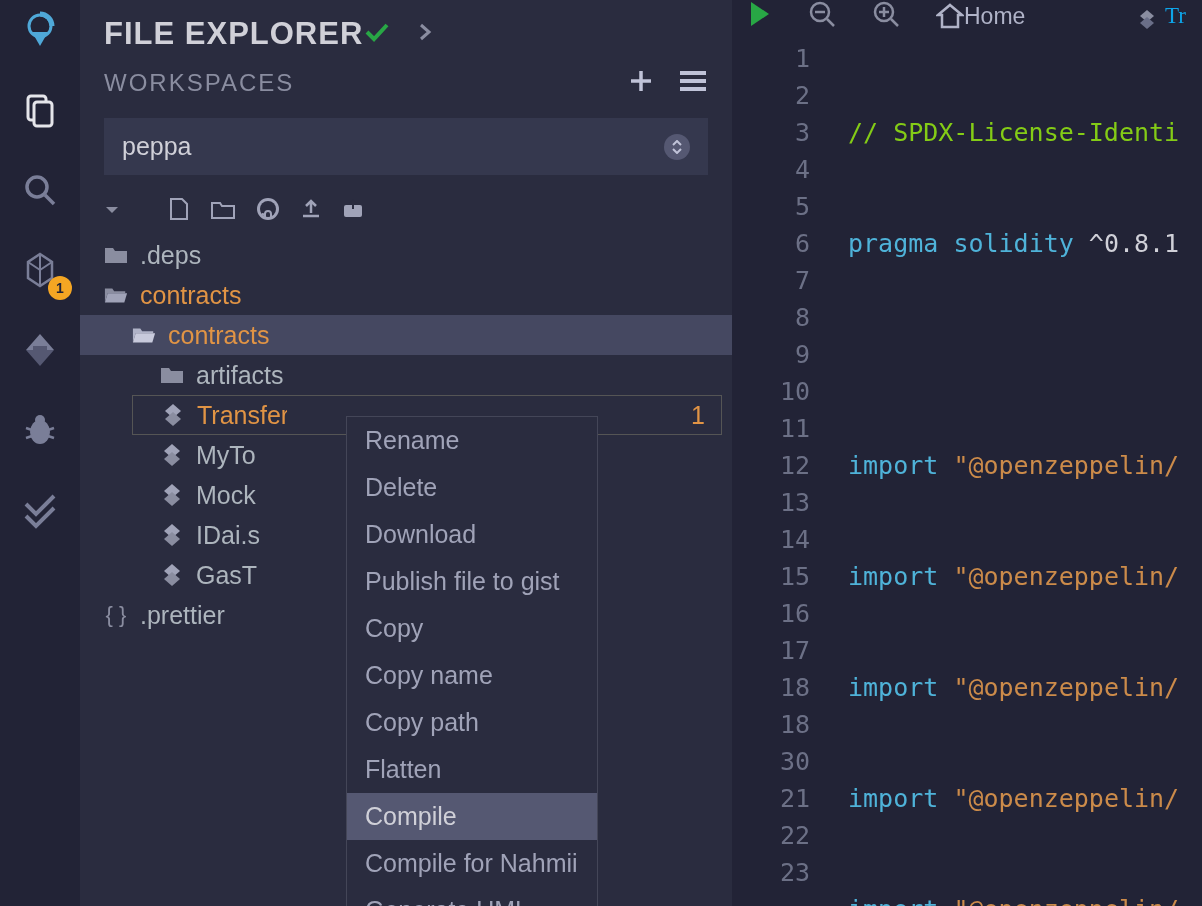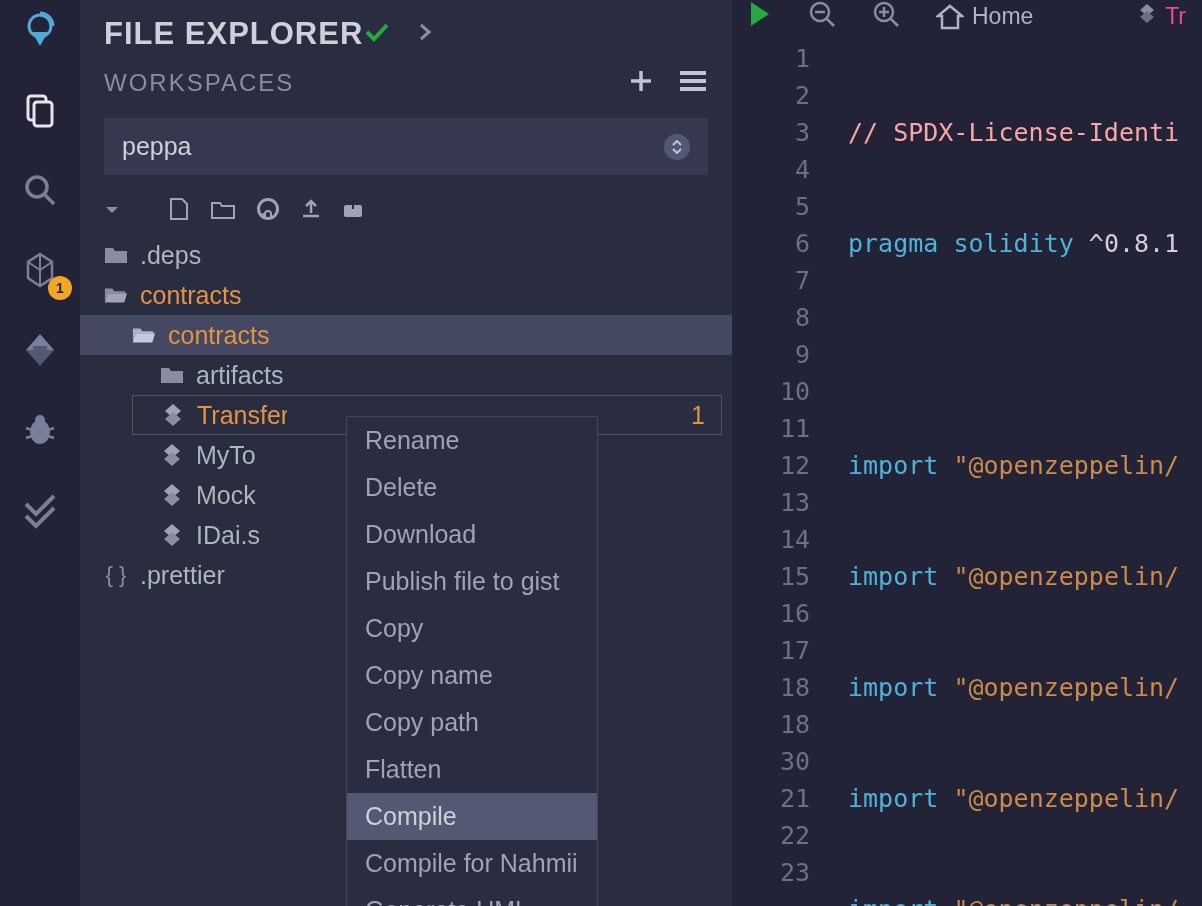--- a/index.html
+++ b/index.html
@@ -157,29 +157,30 @@
   flex-direction: column;
   overflow: hidden;
 }
 .editor-toolbar {
   height: 58px;
   display: flex;
   align-items: center;
   padding: 0 16px;
   gap: 36px;
 }
-.editor-toolbar .toolbar-item { display:flex; align-items:flex-end; gap:8px; font-size:23px; color:#b0b3c8;}
+.editor-toolbar .toolbar-item { display:flex; align-items:center; gap:0; font-size:23px; color:#b0b3c8;}
 .play-icon svg path { fill: #28a745; }
 .tab-item {
   margin-left: auto;
   display: flex;
-  align-items: flex-start;
+  align-items: flex-end;
   gap: 10px;
   font-size: 23px;
-  color: #ec4899;
+  color: #0ea5e9;
+  font-family: Liberation Serif, serif;
 }
 .code-area {
   flex: 1;
   display: flex;
   font-family: "Menlo", "Consolas", monospace;
   font-size: 25px;
   line-height: 37px;
 }
 .gutter {
   width: 98px;
@@ -192,21 +193,21 @@
 .gutter div { height: 37px; }
 .code-lines {
   flex: 1;
   padding-top: 8px;
   padding-left: 18px;
   background: #222336;
   white-space: pre;
   overflow: hidden;
 }
 .code-lines div { height: 37px; }
-.c-comment { color: #fca5a5; }
+.c-comment { color: #84cc16; }
 .c-keyword { color: #4fb3d9; }
 .c-string { color: #cc8b4a; }
 .c-ident { color: #d0d0d8; }
 </style>
 </head>
 <body>
 
 <div class="icon-sidebar">
   <div class="icon-item">
     <svg viewBox="0 0 40 40">
@@ -382,20 +383,29 @@
       <span>Mock</span>
     </div>
     <div class="tree-row indent-2">
       <span class="file-icon">
           <svg width="18" height="24" viewBox="0 0 18 24">
             <path d="M9 1 L17 8 L9 15 L1 8 Z" fill="#a0a3b8"></path>
             <path d="M9 9 L17 16 L9 23 L1 16 Z" fill="#8a8da0"></path>
           </svg>
         </span>
       <span>IDai.s</span>
+    </div>
+    <div class="tree-row indent-2">
+      <span class="file-icon">
+          <svg width="18" height="24" viewBox="0 0 18 24">
+            <path d="M9 1 L17 8 L9 15 L1 8 Z" fill="#a0a3b8"></path>
+            <path d="M9 9 L17 16 L9 23 L1 16 Z" fill="#8a8da0"></path>
+          </svg>
+        </span>
+      <span>GasT</span>
     </div>
     <div class="tree-row">
       <span class="file-icon" style="font-size:22px;color:#8a8da0;">{ }</span>
       <span>.prettier</span>
     </div>
   </div>
 
   <div class="context-menu">
     <div class="context-item">Rename</div>
     <div class="context-item">Delete</div>

